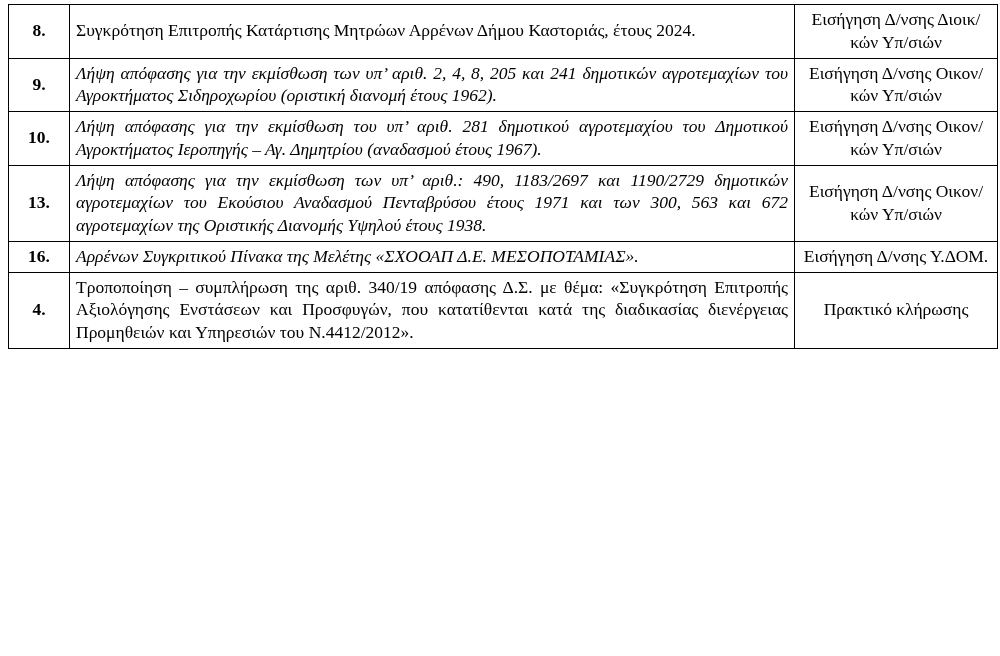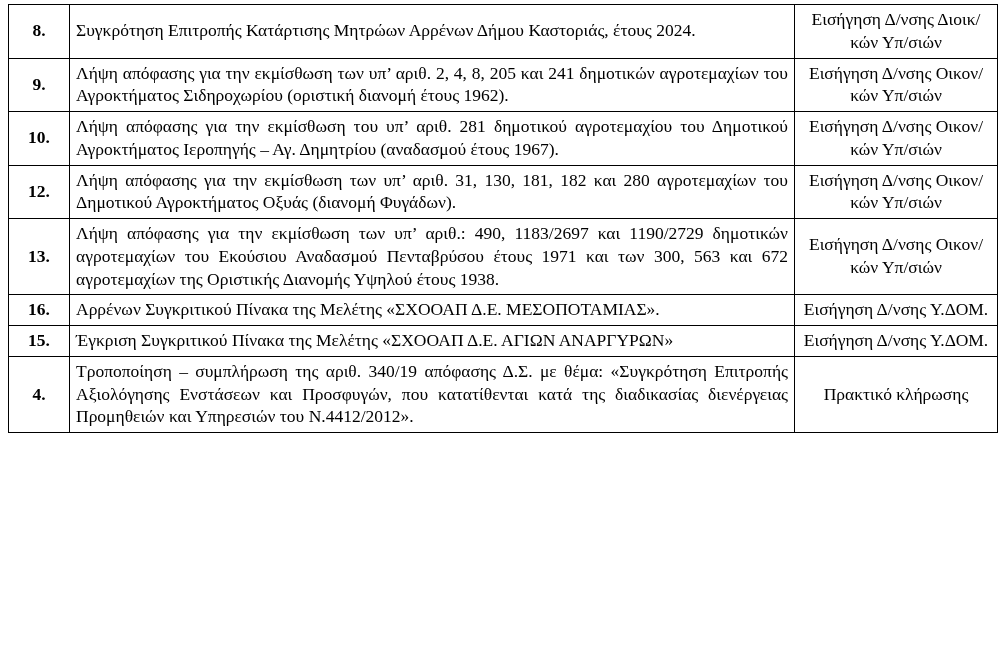--- a/index.html
+++ b/index.html
@@ -44,20 +44,21 @@
     text-justify: inter-word;
     hyphens: none;
   }
   td.origin {
     width: 190px;
     text-align: center;
     vertical-align: middle;
     line-height: 1.25;
   }
   .italic {
+    font-style: italic;
   }
   .subject-inner {
     display: block;
     text-align: justify;
     text-align-last: left;
   }
   .origin-inner {
     display: block;
   }
 </style>
@@ -92,29 +93,20 @@
         <td class="num">10.</td>
         <td class="subject italic">
             <span class="subject-inner">Λήψη απόφασης για την εκμίσθωση του υπ’ αριθ. 281 δημοτικού αγροτεμαχίου του  Δημοτικού Αγροκτήματος Ιεροπηγής – Αγ. Δημητρίου (αναδασμού έτους 1967).</span>
           </td>
         <td class="origin">
             <span class="origin-inner">Εισήγηση Δ/νσης Οικον/κών Υπ/σιών</span>
           </td>
       </tr>
 
 
-      <tr>
-        <td class="num">12.</td>
-        <td class="subject italic">
-            <span class="subject-inner">Λήψη απόφασης για την εκμίσθωση των υπ’ αριθ. 31, 130, 181, 182 και 280 αγροτεμαχίων του Δημοτικού Αγροκτήματος Οξυάς (διανομή Φυγάδων).</span>
-          </td>
-        <td class="origin">
-            <span class="origin-inner">Εισήγηση Δ/νσης Οικον/κών Υπ/σιών</span>
-          </td>
-      </tr>
 
       <tr>
         <td class="num">13.</td>
         <td class="subject italic">
             <span class="subject-inner">Λήψη απόφασης για την εκμίσθωση των υπ’ αριθ.: 490, 1183/2697 και 1190/2729 δημοτικών αγροτεμαχίων του Εκούσιου Αναδασμού Πενταβρύσου έτους 1971 και των 300, 563 και 672 αγροτεμαχίων της Οριστικής Διανομής Υψηλού έτους 1938.</span>
           </td>
         <td class="origin">
             <span class="origin-inner">Εισήγηση Δ/νσης Οικον/κών Υπ/σιών</span>
           </td>
       </tr>
@@ -122,29 +114,20 @@
       <tr>
         <td class="num">16.</td>
         <td class="subject italic">
             <span class="subject-inner">Αρρένων Συγκριτικού Πίνακα της Μελέτης «ΣΧΟΟΑΠ Δ.Ε. ΜΕΣΟΠΟΤΑΜΙΑΣ».</span>
           </td>
         <td class="origin">
             <span class="origin-inner">Εισήγηση Δ/νσης Υ.ΔΟΜ.</span>
           </td>
       </tr>
 
-      <tr>
-        <td class="num">15.</td>
-        <td class="subject italic">
-            <span class="subject-inner">Έγκριση Συγκριτικού Πίνακα της Μελέτης «ΣΧΟΟΑΠ Δ.Ε. ΑΓΙΩΝ ΑΝΑΡΓΥΡΩΝ»</span>
-          </td>
-        <td class="origin">
-            <span class="origin-inner">Εισήγηση Δ/νσης Υ.ΔΟΜ.</span>
-          </td>
-      </tr>
 
       <tr>
         <td class="num">4.</td>
         <td class="subject">
             <span class="subject-inner">Τροποποίηση – συμπλήρωση της αριθ. 340/19 απόφασης Δ.Σ. με θέμα: «Συγκρότηση Επιτροπής Αξιολόγησης Ενστάσεων και Προσφυγών, που κατατίθενται κατά της διαδικασίας διενέργειας Προμηθειών και Υπηρεσιών του Ν.4412/2012».</span>
           </td>
         <td class="origin">
             <span class="origin-inner">Πρακτικό κλήρωσης</span>
           </td>
       </tr>

